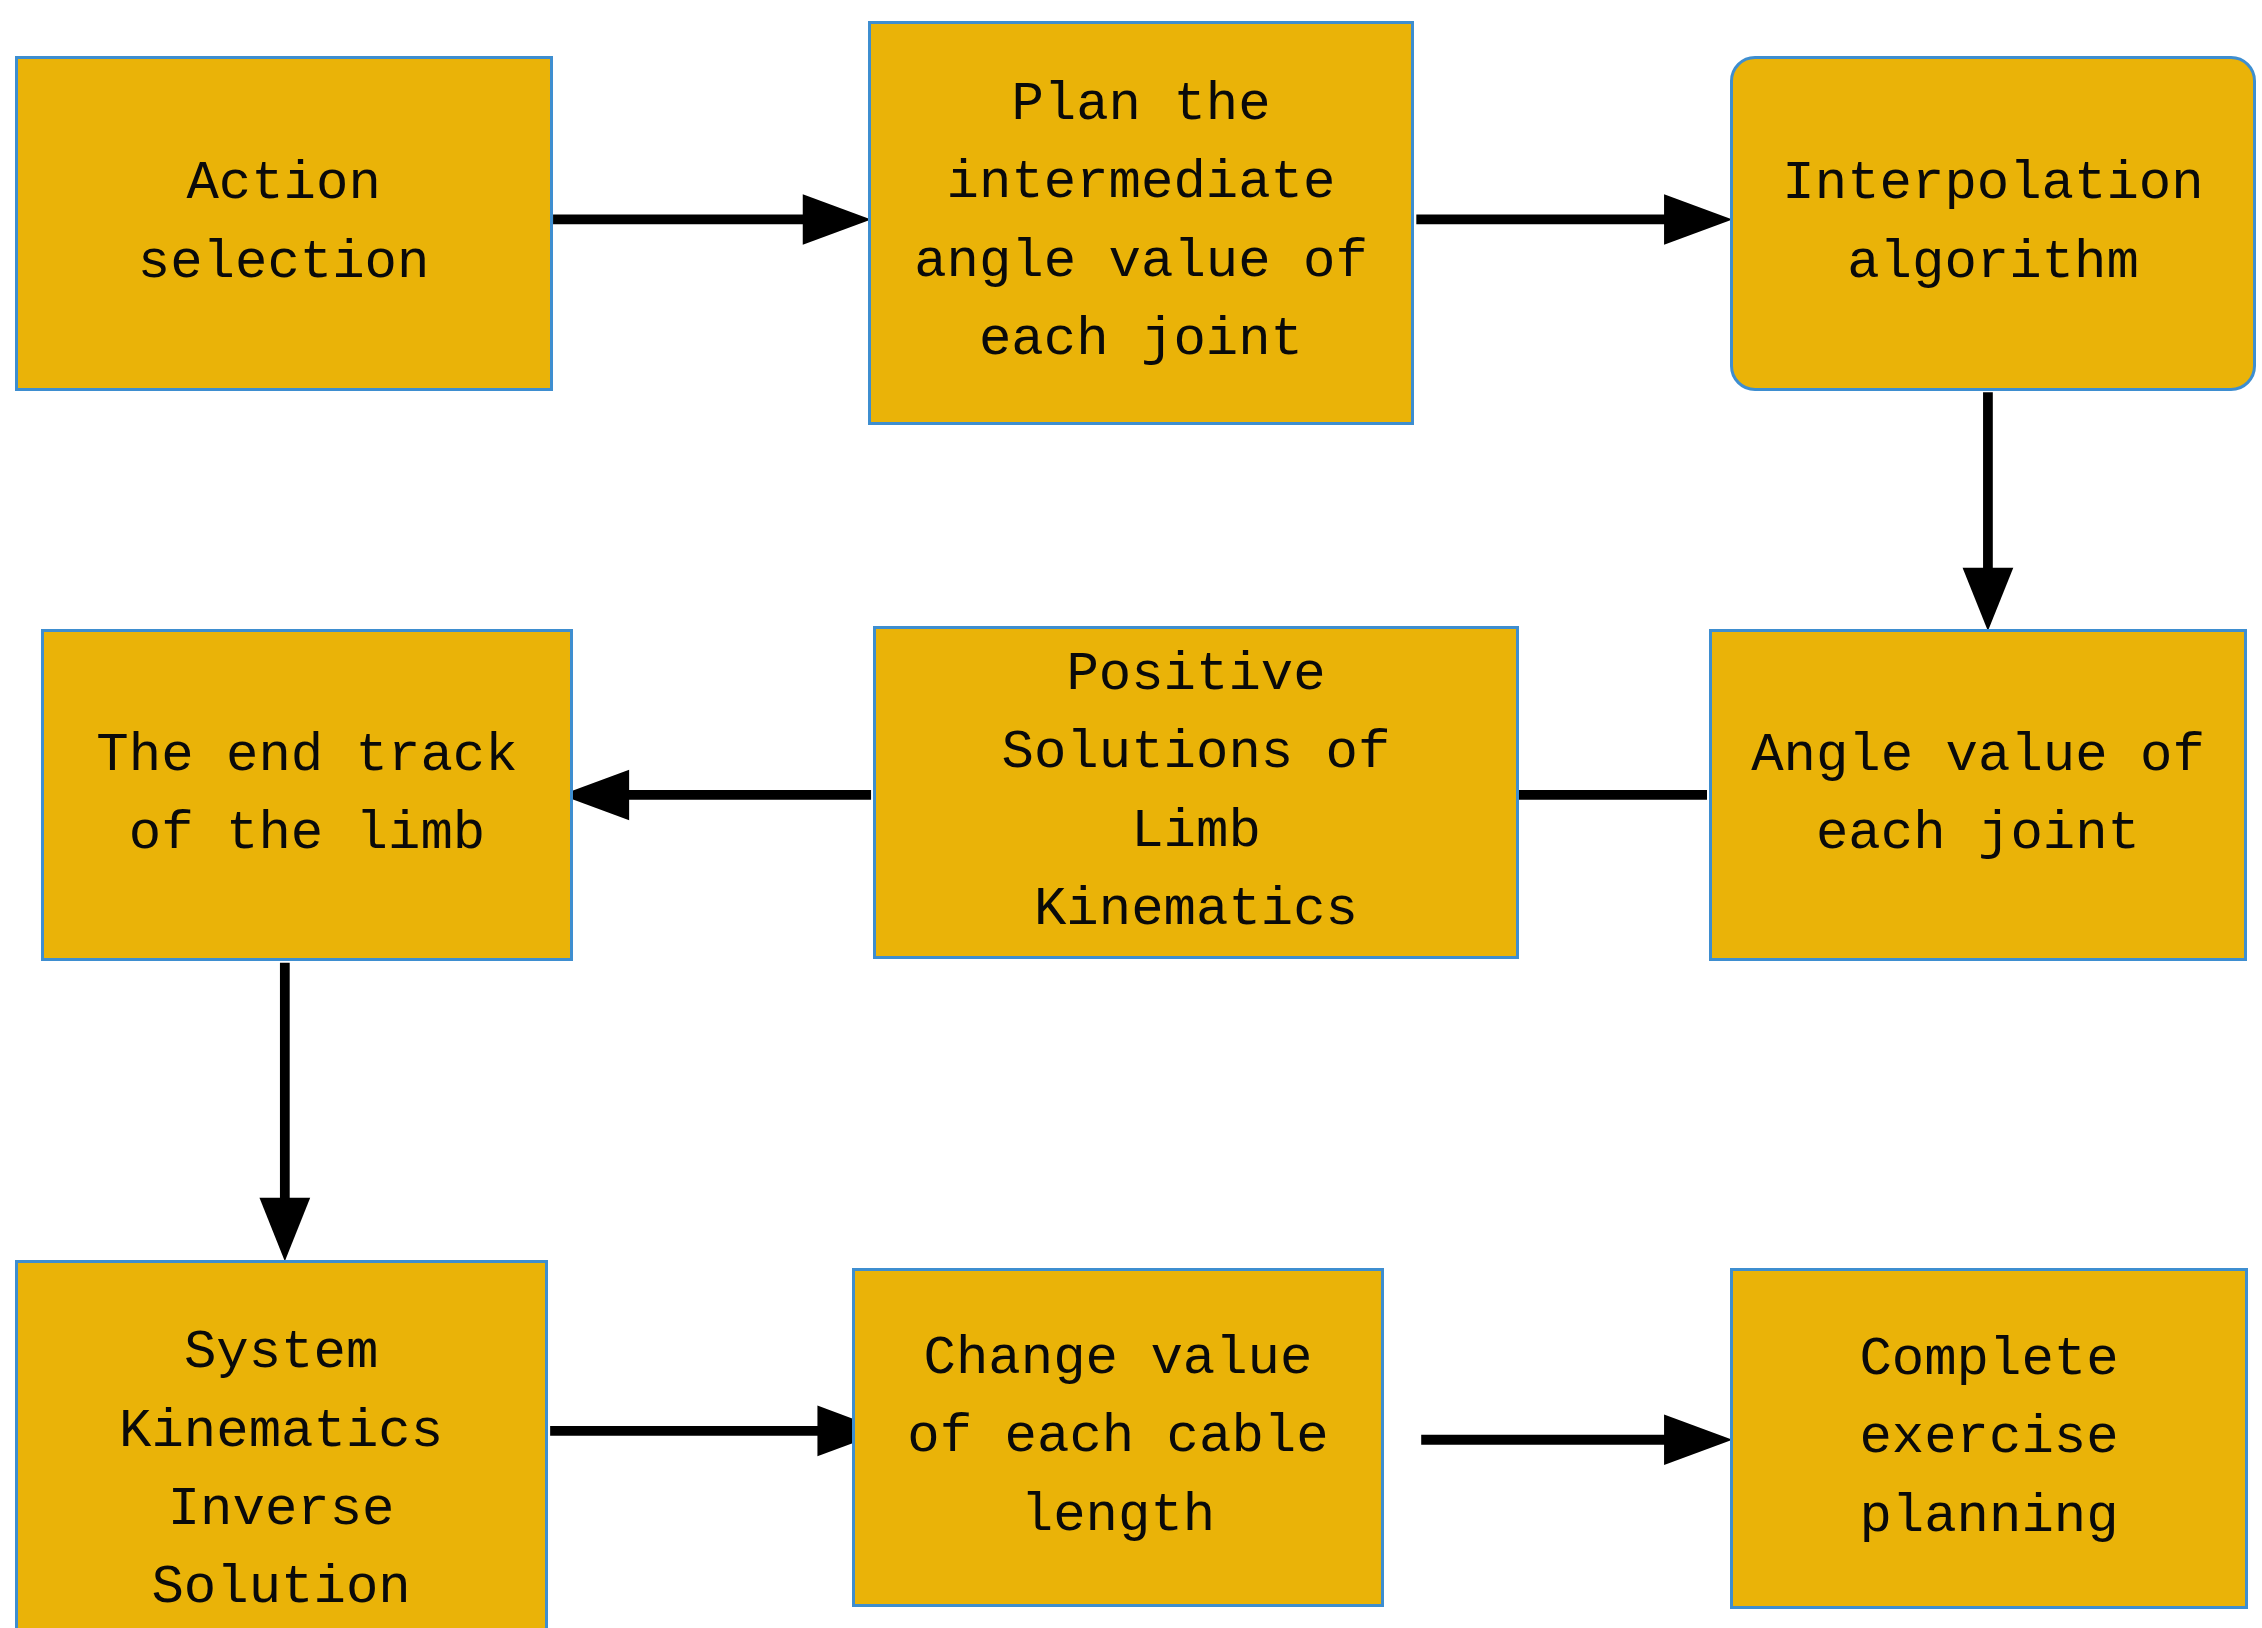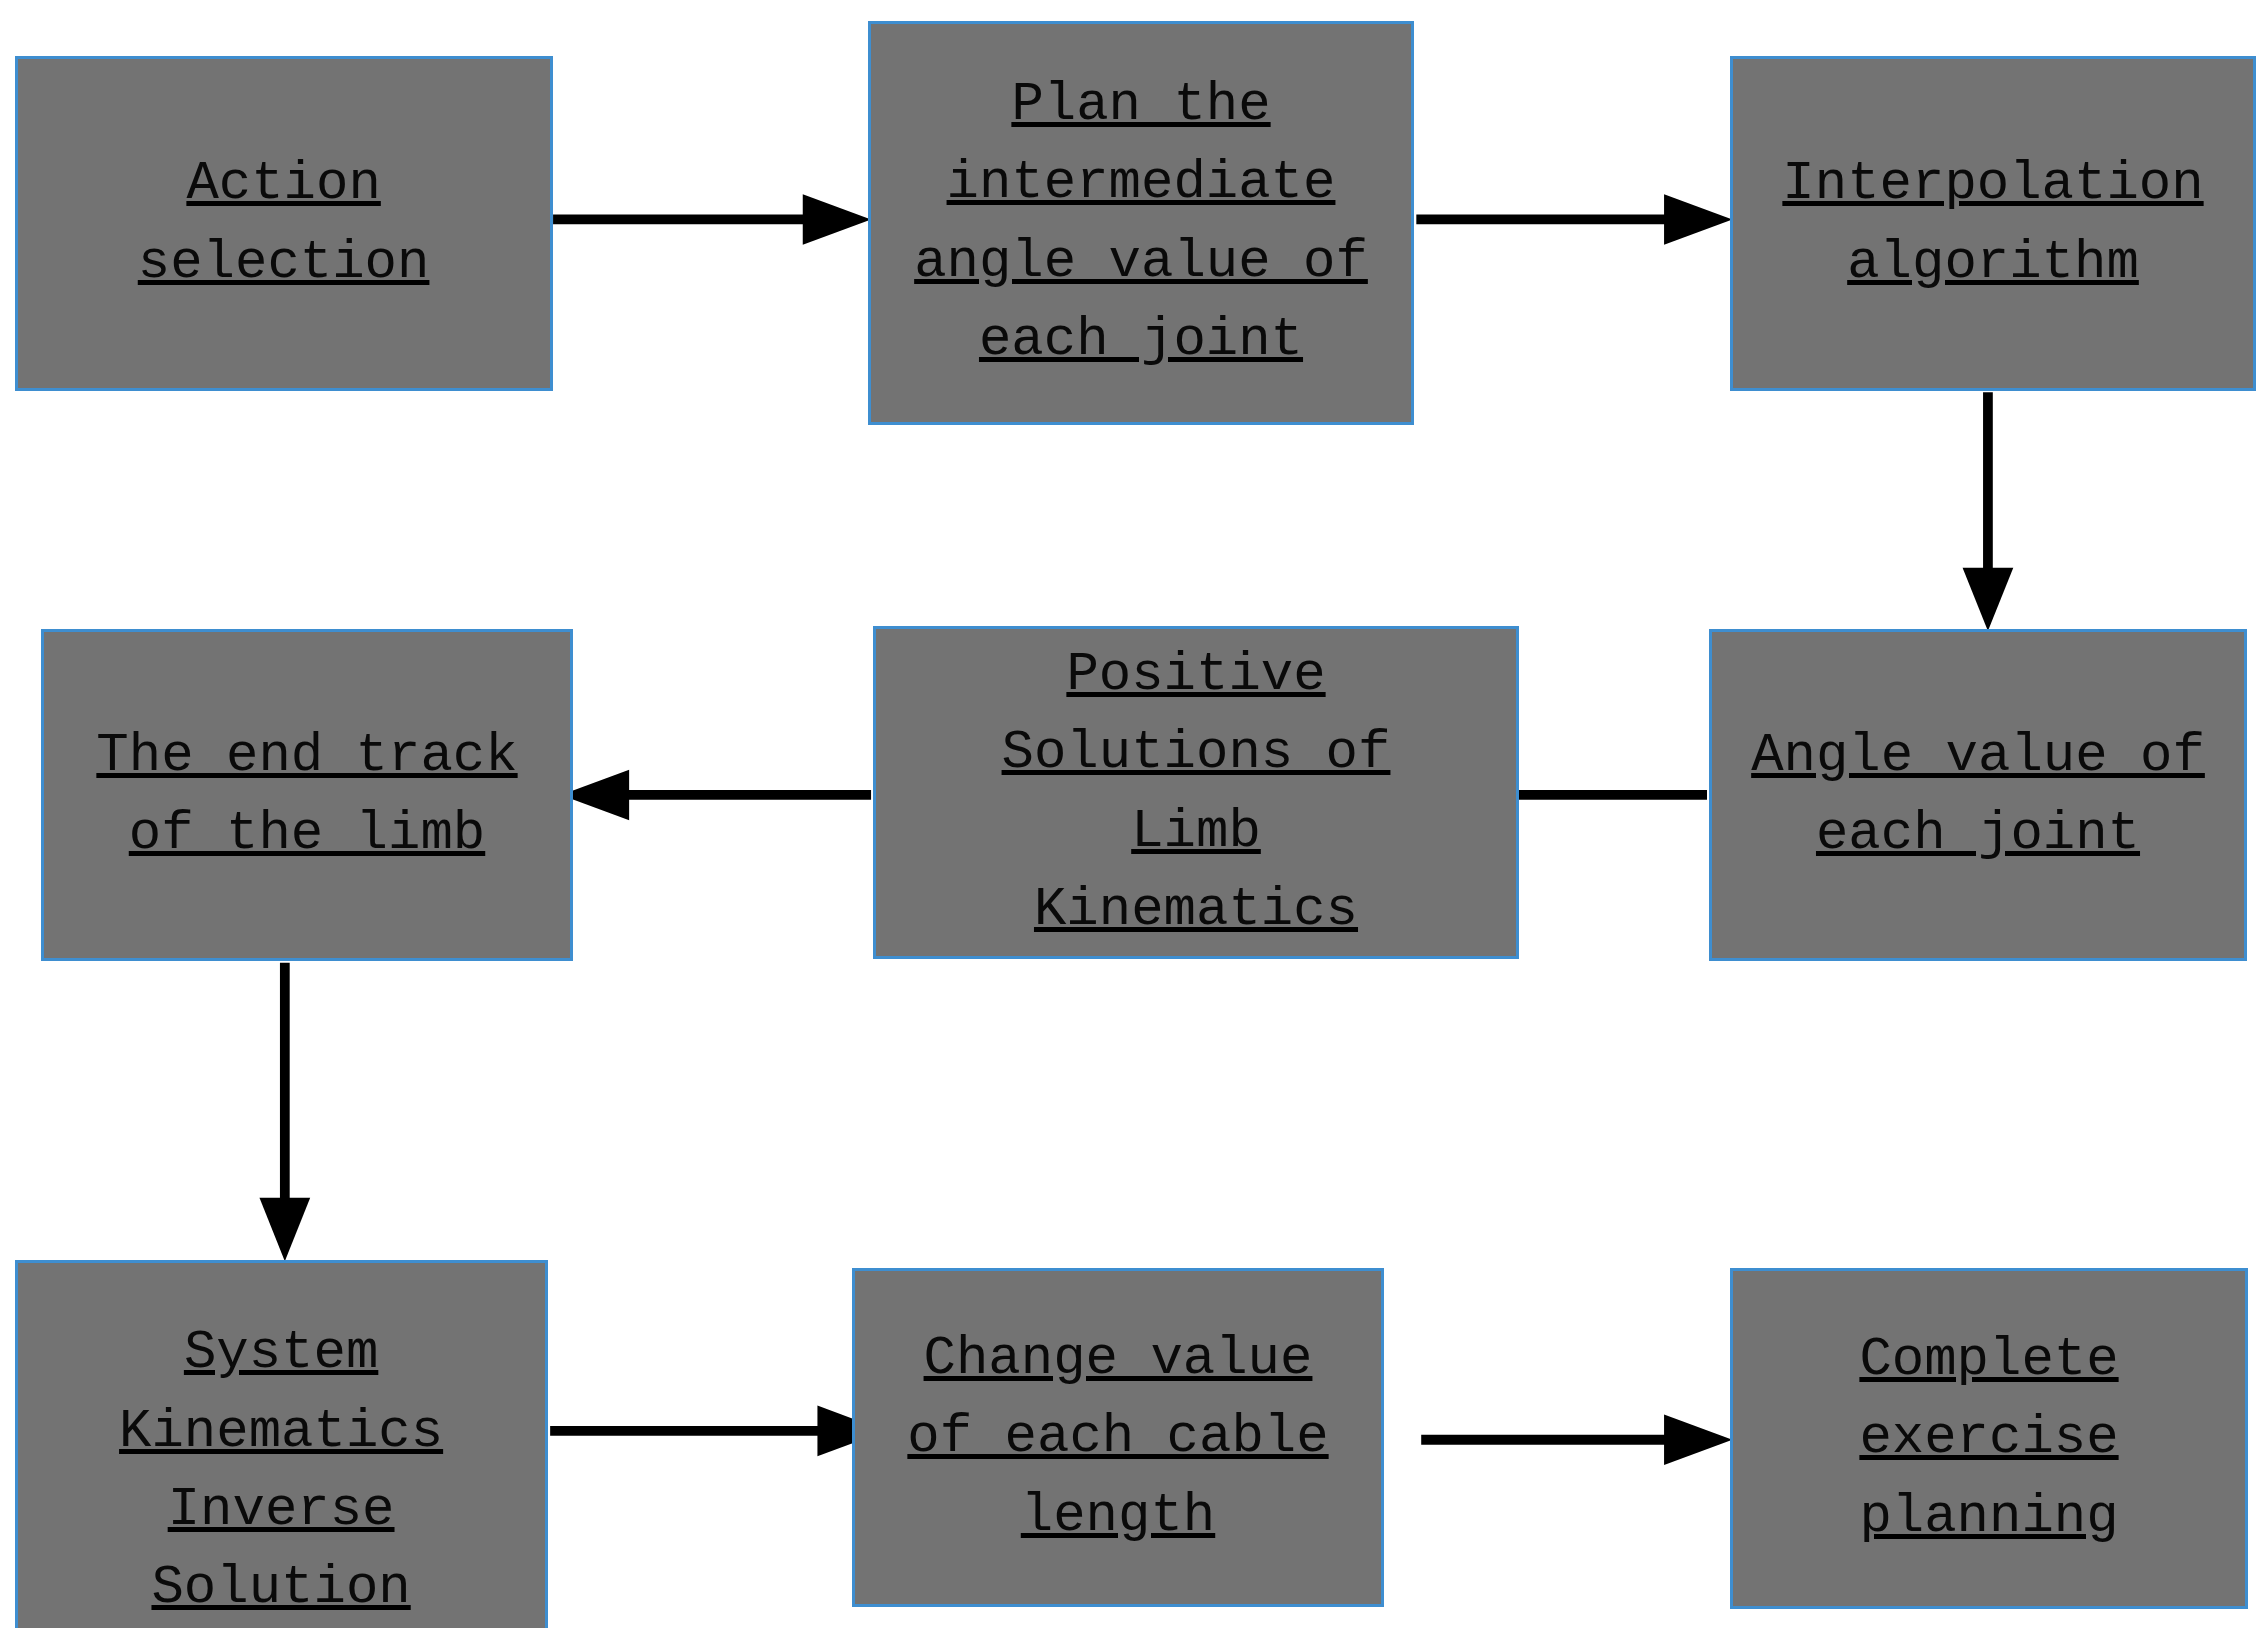--- a/index.html
+++ b/index.html
@@ -20,37 +20,36 @@
     left: 0;
     top: 0;
     width: 2263px;
     height: 1629px;
     pointer-events: none;
   }
   .node {
     position: absolute;
     box-sizing: border-box;
     border: 3.9px solid var(--box-border, #3e8ed0);
-    background: #737373;
+    background: #eab308;
     display: flex;
     align-items: center;
     justify-content: center;
-    text-decoration: underline;
   }
   .node .label {
     white-space: pre-line;
     text-align: center;
     font-size: 54px;
     line-height: 1.45;
     color: var(--text, #0a0a0a);
   }
   
   .n1 { left: 14.6px;   top: 56px;   width: 538px; height: 335px; }
   .n2 { left: 868px;  top: 20.5px;   width: 546px; height: 404px; }
-  .n3 { left: 1730px; top: 56px;   width: 526px; height: 335px; }
+  .n3 { left: 1730px; top: 56px;   width: 526px; height: 335px; border-radius: 25px; }
   .n4 { left: 41px;   top: 629px;  width: 532px; height: 332px; }
   .n5 { left: 873px;  top: 626px;  width: 646px; height: 333px; }
   .n6 { left: 1709px; top: 629px;  width: 538px; height: 332px; }
   .n7 { left: 14.6px;   top: 1260px; width: 533px; height: 422px; }
   .n8 { left: 852px;  top: 1268px; width: 532px; height: 339px; }
   .n9 { left: 1730px; top: 1268px; width: 518px; height: 341px; }
   .edge-line { stroke: var(--arrow, #000000); stroke-width: 10px; }
   .edge-head { fill: var(--arrow, #000000); }
 </style>
 </head>

